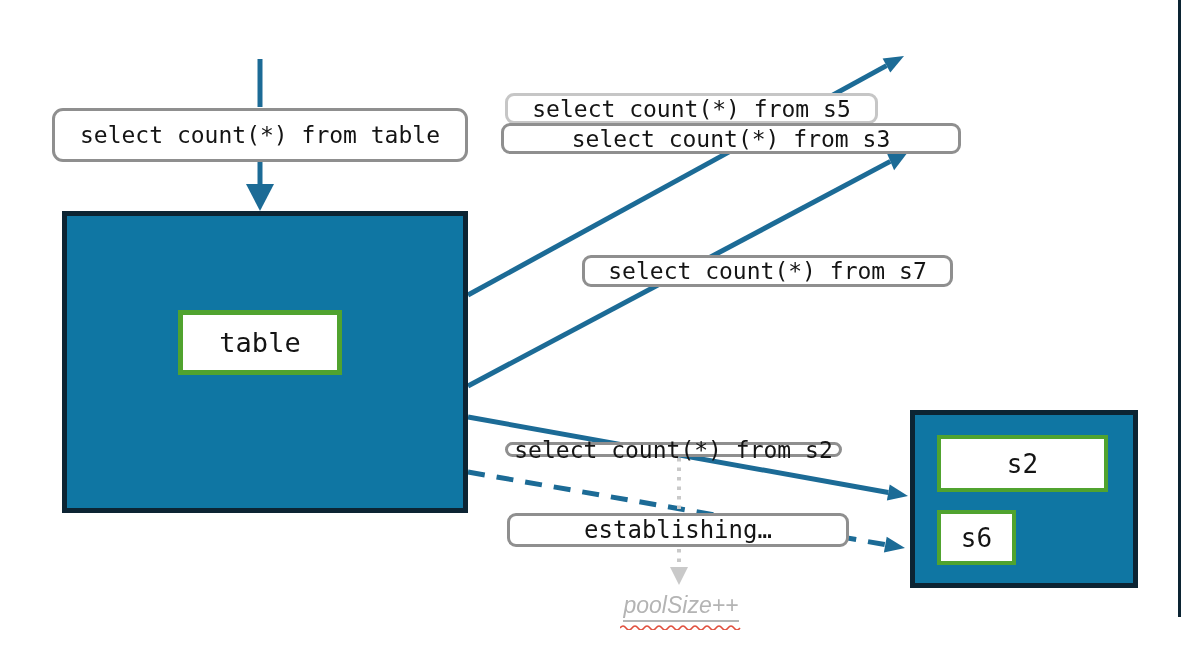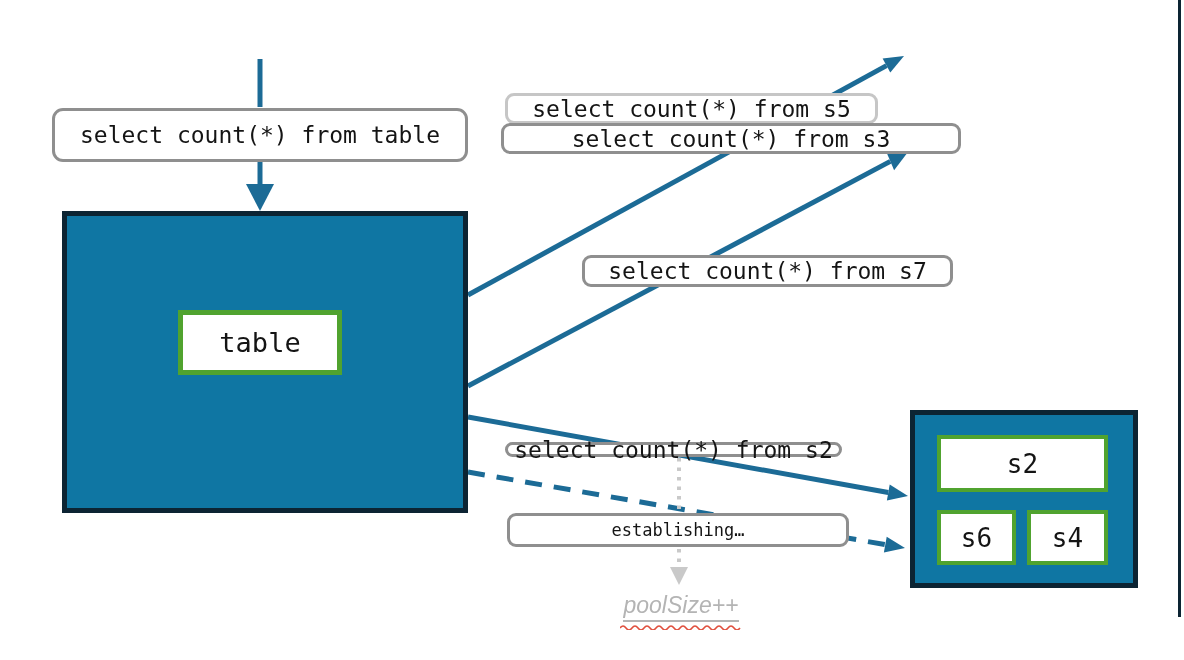--- a/index.html
+++ b/index.html
@@ -33,21 +33,21 @@
     color:var(--text); font-size:27px;
   }
   .qlabel {
     position:absolute; box-sizing:border-box; z-index:2;
     background:#ffffff; border:3px solid var(--gray-border);
     border-radius:9px;
     display:flex; align-items:center; justify-content:center;
     color:var(--text); font-size:23px; white-space:nowrap;
   }
   .qlabel.light { border-color:var(--gray-border-light); }
-  .qlabel.small { font-size:17px; }
+  .qlabel.small { font-size:24px; }
   .qlabel.r10 { border-radius:11px; }
 
   .slide-edge {
     position:absolute; z-index:0;
     background:var(--navy); width:3px;
   }
   .pool-note {
     position:absolute; z-index:2; text-align:center;
     font-family:"Liberation Sans", sans-serif;
     color:var(--muted-text); font-size:23px;
@@ -119,23 +119,20 @@
   </div>
 
 
   <div class="node" style="left:910px; top:410px; width:228px; height:178px;">
     <div class="white-cell" style="left:22px; top:20px; width:171px; height:57px;">
       <span>s2</span>
     </div>
     <div class="white-cell" style="left:22px; top:95px; width:79px; height:55px;">
       <span>s6</span>
     </div>
-    <div class="white-cell" style="left:112px; top:95px; width:81px; height:55px;">
-      <span>s4</span>
-    </div>
   </div>
 
   <div class="pool-note" style="left:611px; top:592px; width:140px;">
     <span class="word">poolSize++</span>
     <svg width="122" height="6" viewBox="0 0 122 6">
       <path class="squiggle-path" d="M0,4 q3,-4 6,0 t6,0 t6,0 t6,0 t6,0 t6,0 t6,0 t6,0 t6,0 t6,0 t6,0 t6,0 t6,0 t6,0 t6,0 t6,0 t6,0 t6,0 t6,0 t6,0"></path>
     </svg>
   </div>
 
 </div>

